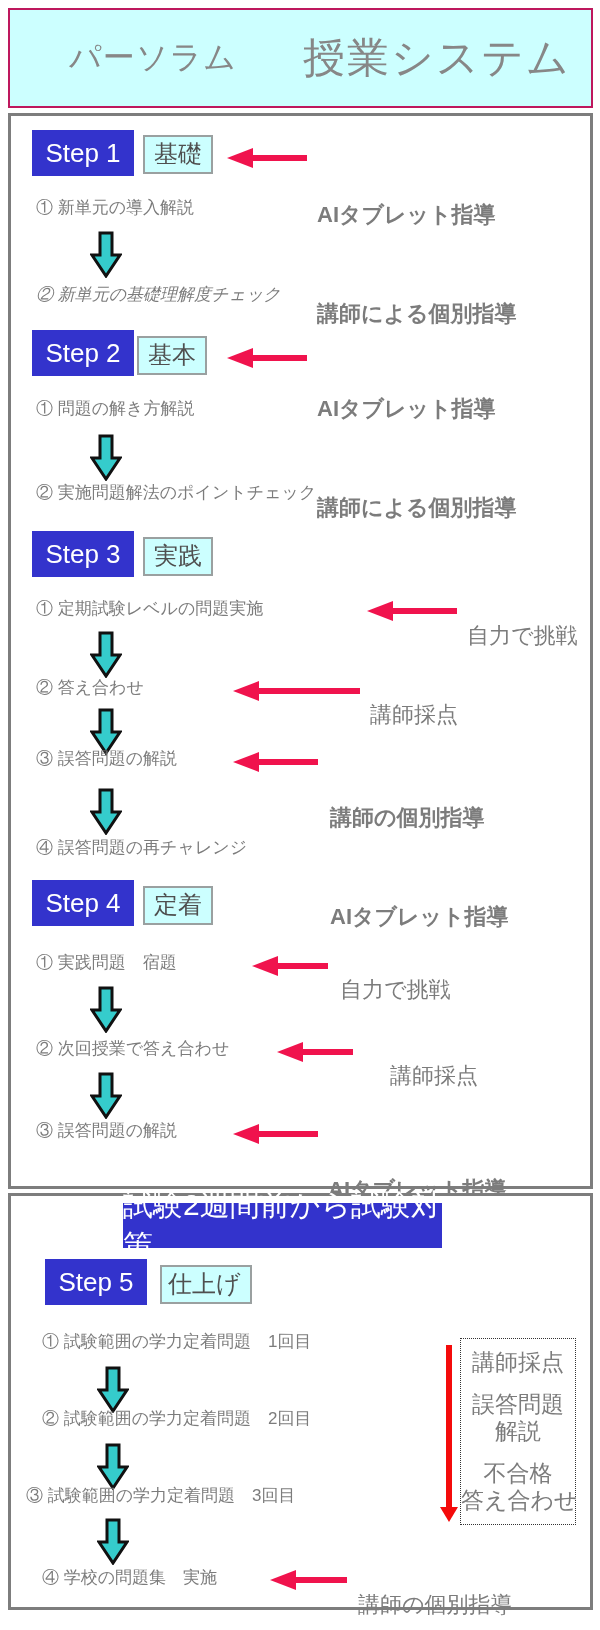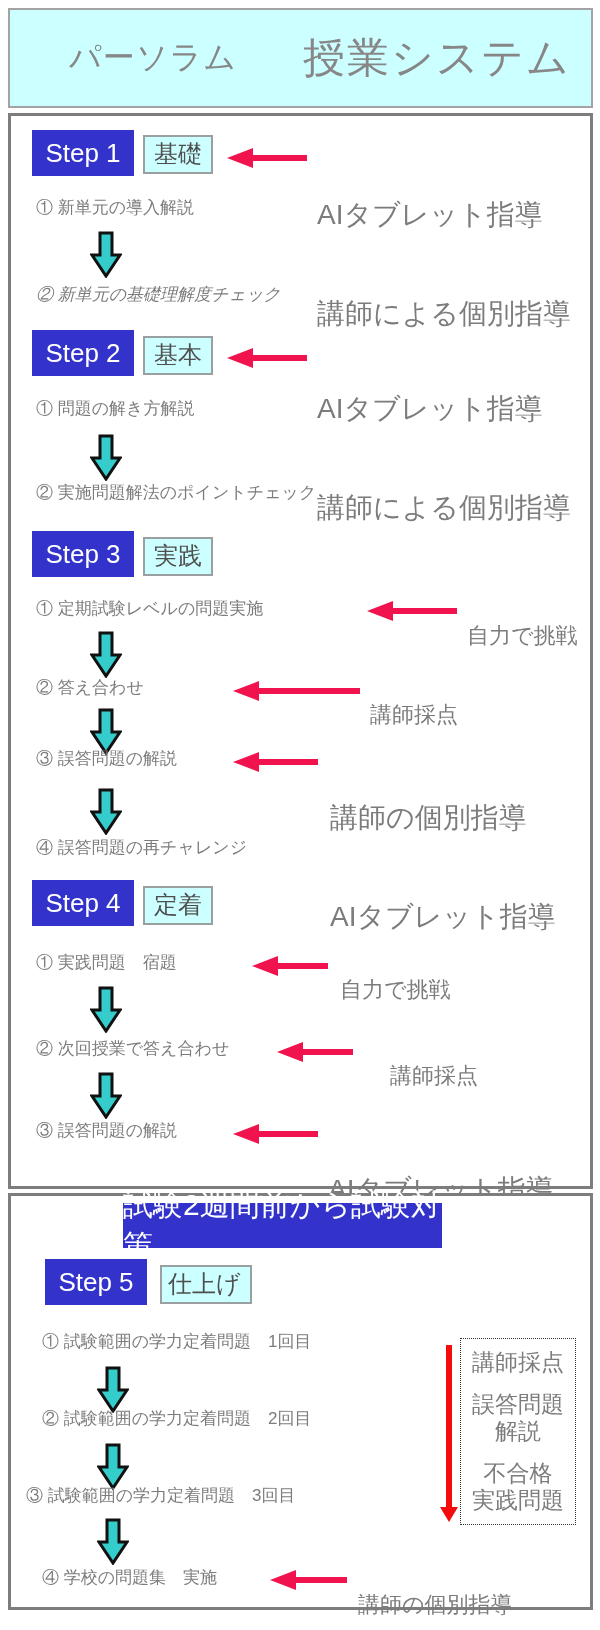--- a/index.html
+++ b/index.html
@@ -8,36 +8,36 @@
     --arrow-red:#f0134d;
     --arrow-red2:#f40b0b;
     --teal:#35cccc;
     --txt:#7c7c7c;
   }
   *{margin:0;padding:0;box-sizing:border-box;}
   body{background:#ffffff;font-family:"Liberation Sans",sans-serif;}
   .page{position:relative;width:600px;height:1630px;background:#ffffff;overflow:hidden;}
 
   .title-box{position:absolute;left:8px;top:8px;width:585px;height:100px;
-    background:var(--tag-bg);border:2px solid #a3a3a3;
+    background:var(--tag-bg);border:2px solid #be185d;
     display:flex;align-items:center;padding-left:59px;}
   .brand{font-size:32px;color:#878787;letter-spacing:1px;}
   .sys{font-size:42px;color:#878787;margin-left:66px;letter-spacing:2px;}
 
   .big-box{position:absolute;left:8px;width:585px;background:#ffffff;border:3px solid #7d7d7d;}
   .box1{top:113px;height:1076px;}
   .box2{top:1193px;height:417px;}
 
   .badge{position:absolute;width:102px;height:46px;background:var(--accent-blue);
     color:#ffffff;font-size:26px;display:flex;align-items:center;justify-content:center;}
   .tag{position:absolute;background:var(--tag-bg);border:2px solid #9aa0a0;
     color:#4f4f4f;font-size:24px;padding:3px 9px;line-height:1.2;}
   .item{position:absolute;color:var(--txt);font-size:17px;white-space:pre;}
   .note{position:absolute;color:var(--txt);font-size:22px;white-space:pre;margin-top:24px;}
-  .note-block{position:absolute;color:var(--txt);font-size:28px;line-height:33px;white-space:pre;}
+  .note-block{position:absolute;color:var(--txt);font-size:22px;line-height:33px;white-space:pre;font-weight:bold;}
 
   .harrow{position:absolute;height:20px;}
   .hhead{position:absolute;left:0;top:0;width:0;height:0;
     border-top:10px solid transparent;border-bottom:10px solid transparent;
     border-right:26px solid var(--arrow-red);}
   .hshaft{position:absolute;left:22px;right:0;top:7px;height:6px;background:var(--arrow-red);}
 
   .tarrow{position:absolute;width:32px;height:47px;}
   .tarrow svg{display:block;width:100%;height:100%;}
 
@@ -80,21 +80,21 @@
   </div>
   <div class="item" style="left:36px;top:196px;">① 新単元の導入解説</div>
   <div class="tarrow" style="left:90px;top:231px;">
       <svg viewBox="0 0 32 47">
         <path d="M10 2 H22 V24 H30 L16 45 L2 24 H10 Z" fill="#35cccc" stroke="#111" stroke-width="3"></path>
       </svg>
     </div>
   <div class="item" style="left:36px;top:283px;font-style:italic;">② 新単元の基礎理解度チェック</div>
 
   <div class="badge" style="left:32px;top:330px;">Step 2</div>
-  <div class="tag" style="left:143px;top:336px;">基本</div>
+  <div class="tag" style="left:137px;top:336px;">基本</div>
   <div class="harrow" style="left:227px;top:348px;width:80px;">
       <span class="hhead"></span>
       <span class="hshaft"></span>
     </div>
   <div class="note-block" style="left:317px;top:326px;">
     <div>AIタブレット指導</div>
     <div>講師による個別指導</div>
   </div>
   <div class="item" style="left:36px;top:397px;">① 問題の解き方解説</div>
   <div class="tarrow" style="left:90px;top:434px;">
@@ -208,16 +208,16 @@
     </div>
   <div class="note" style="left:358px;top:1566px;">講師の個別指導</div>
 
   <div class="varrow" style="left:440px;top:1345px;height:177px;">
       <span class="vshaft"></span>
       <span class="vhead"></span>
     </div>
   <div class="side-box">
     <div class="side-group">講師採点</div>
     <div class="side-group"><span>誤答問題</span><br><span>解説</span></div>
-    <div class="side-group"><span>不合格</span><br><span>実践問題</span></div>
+    <div class="side-group"><span>不合格</span><br><span>答え合わせ</span></div>
   </div>
 
 </div>
 
 </body></html>

